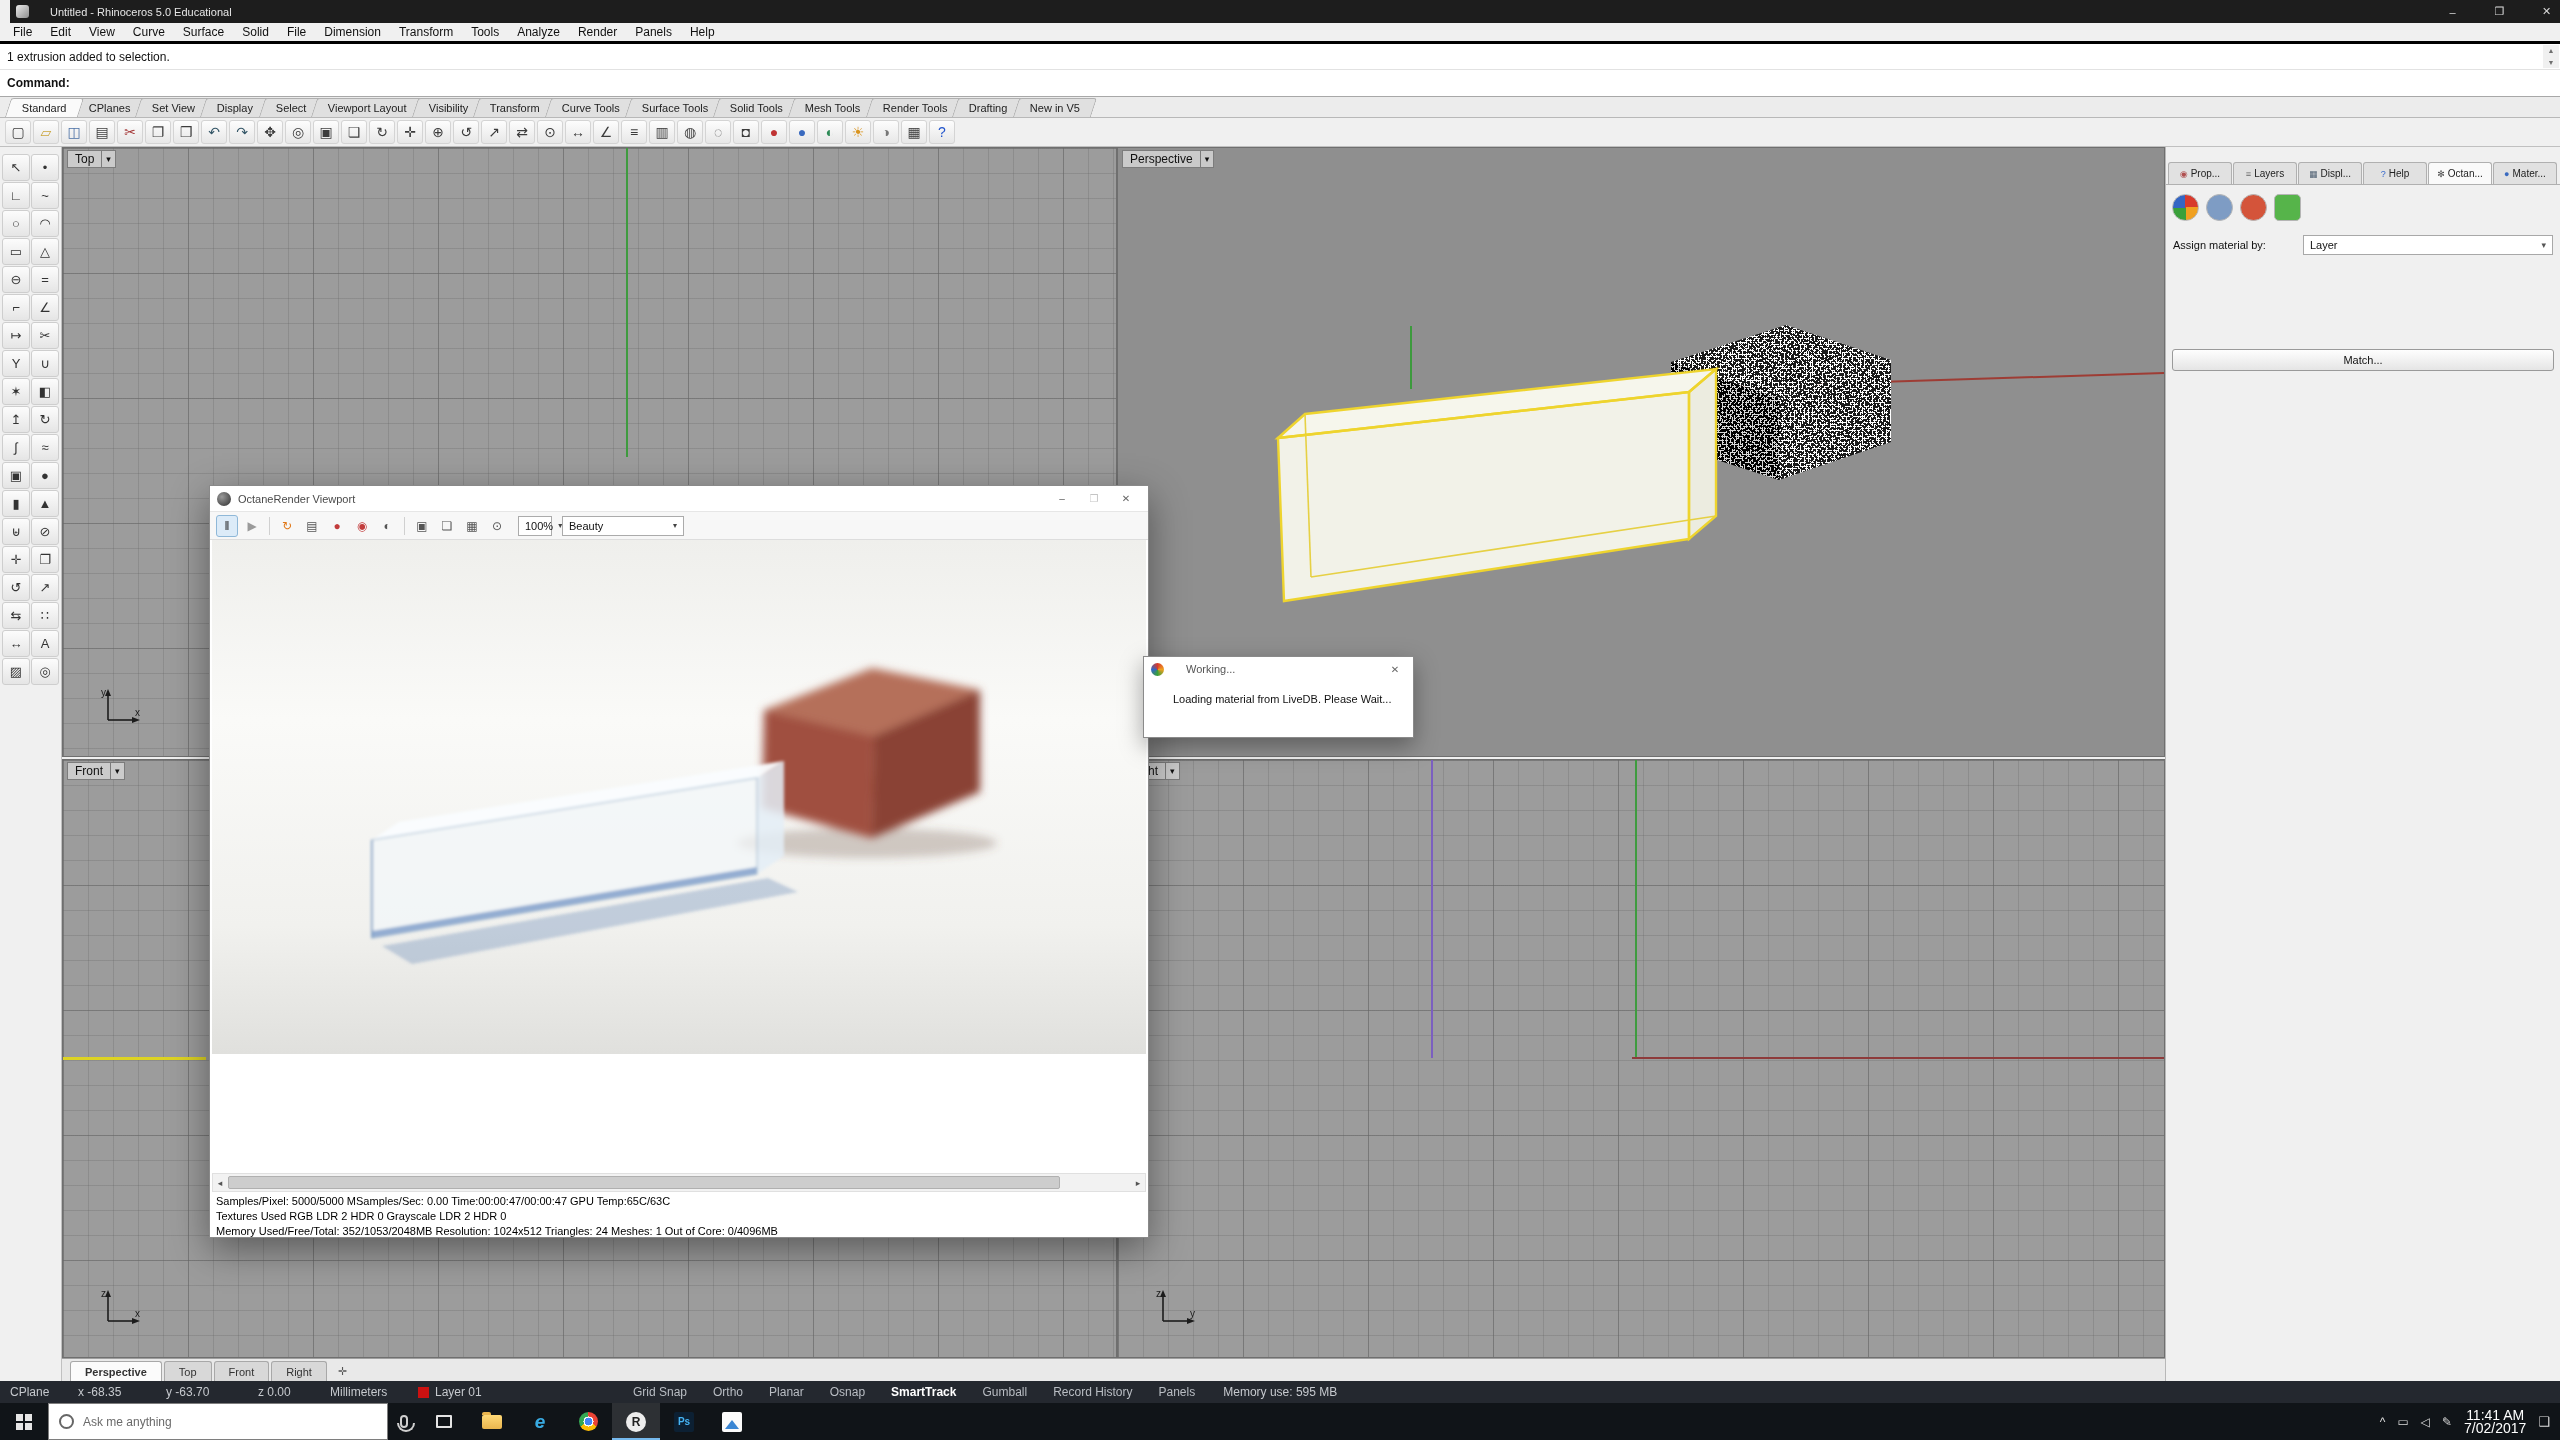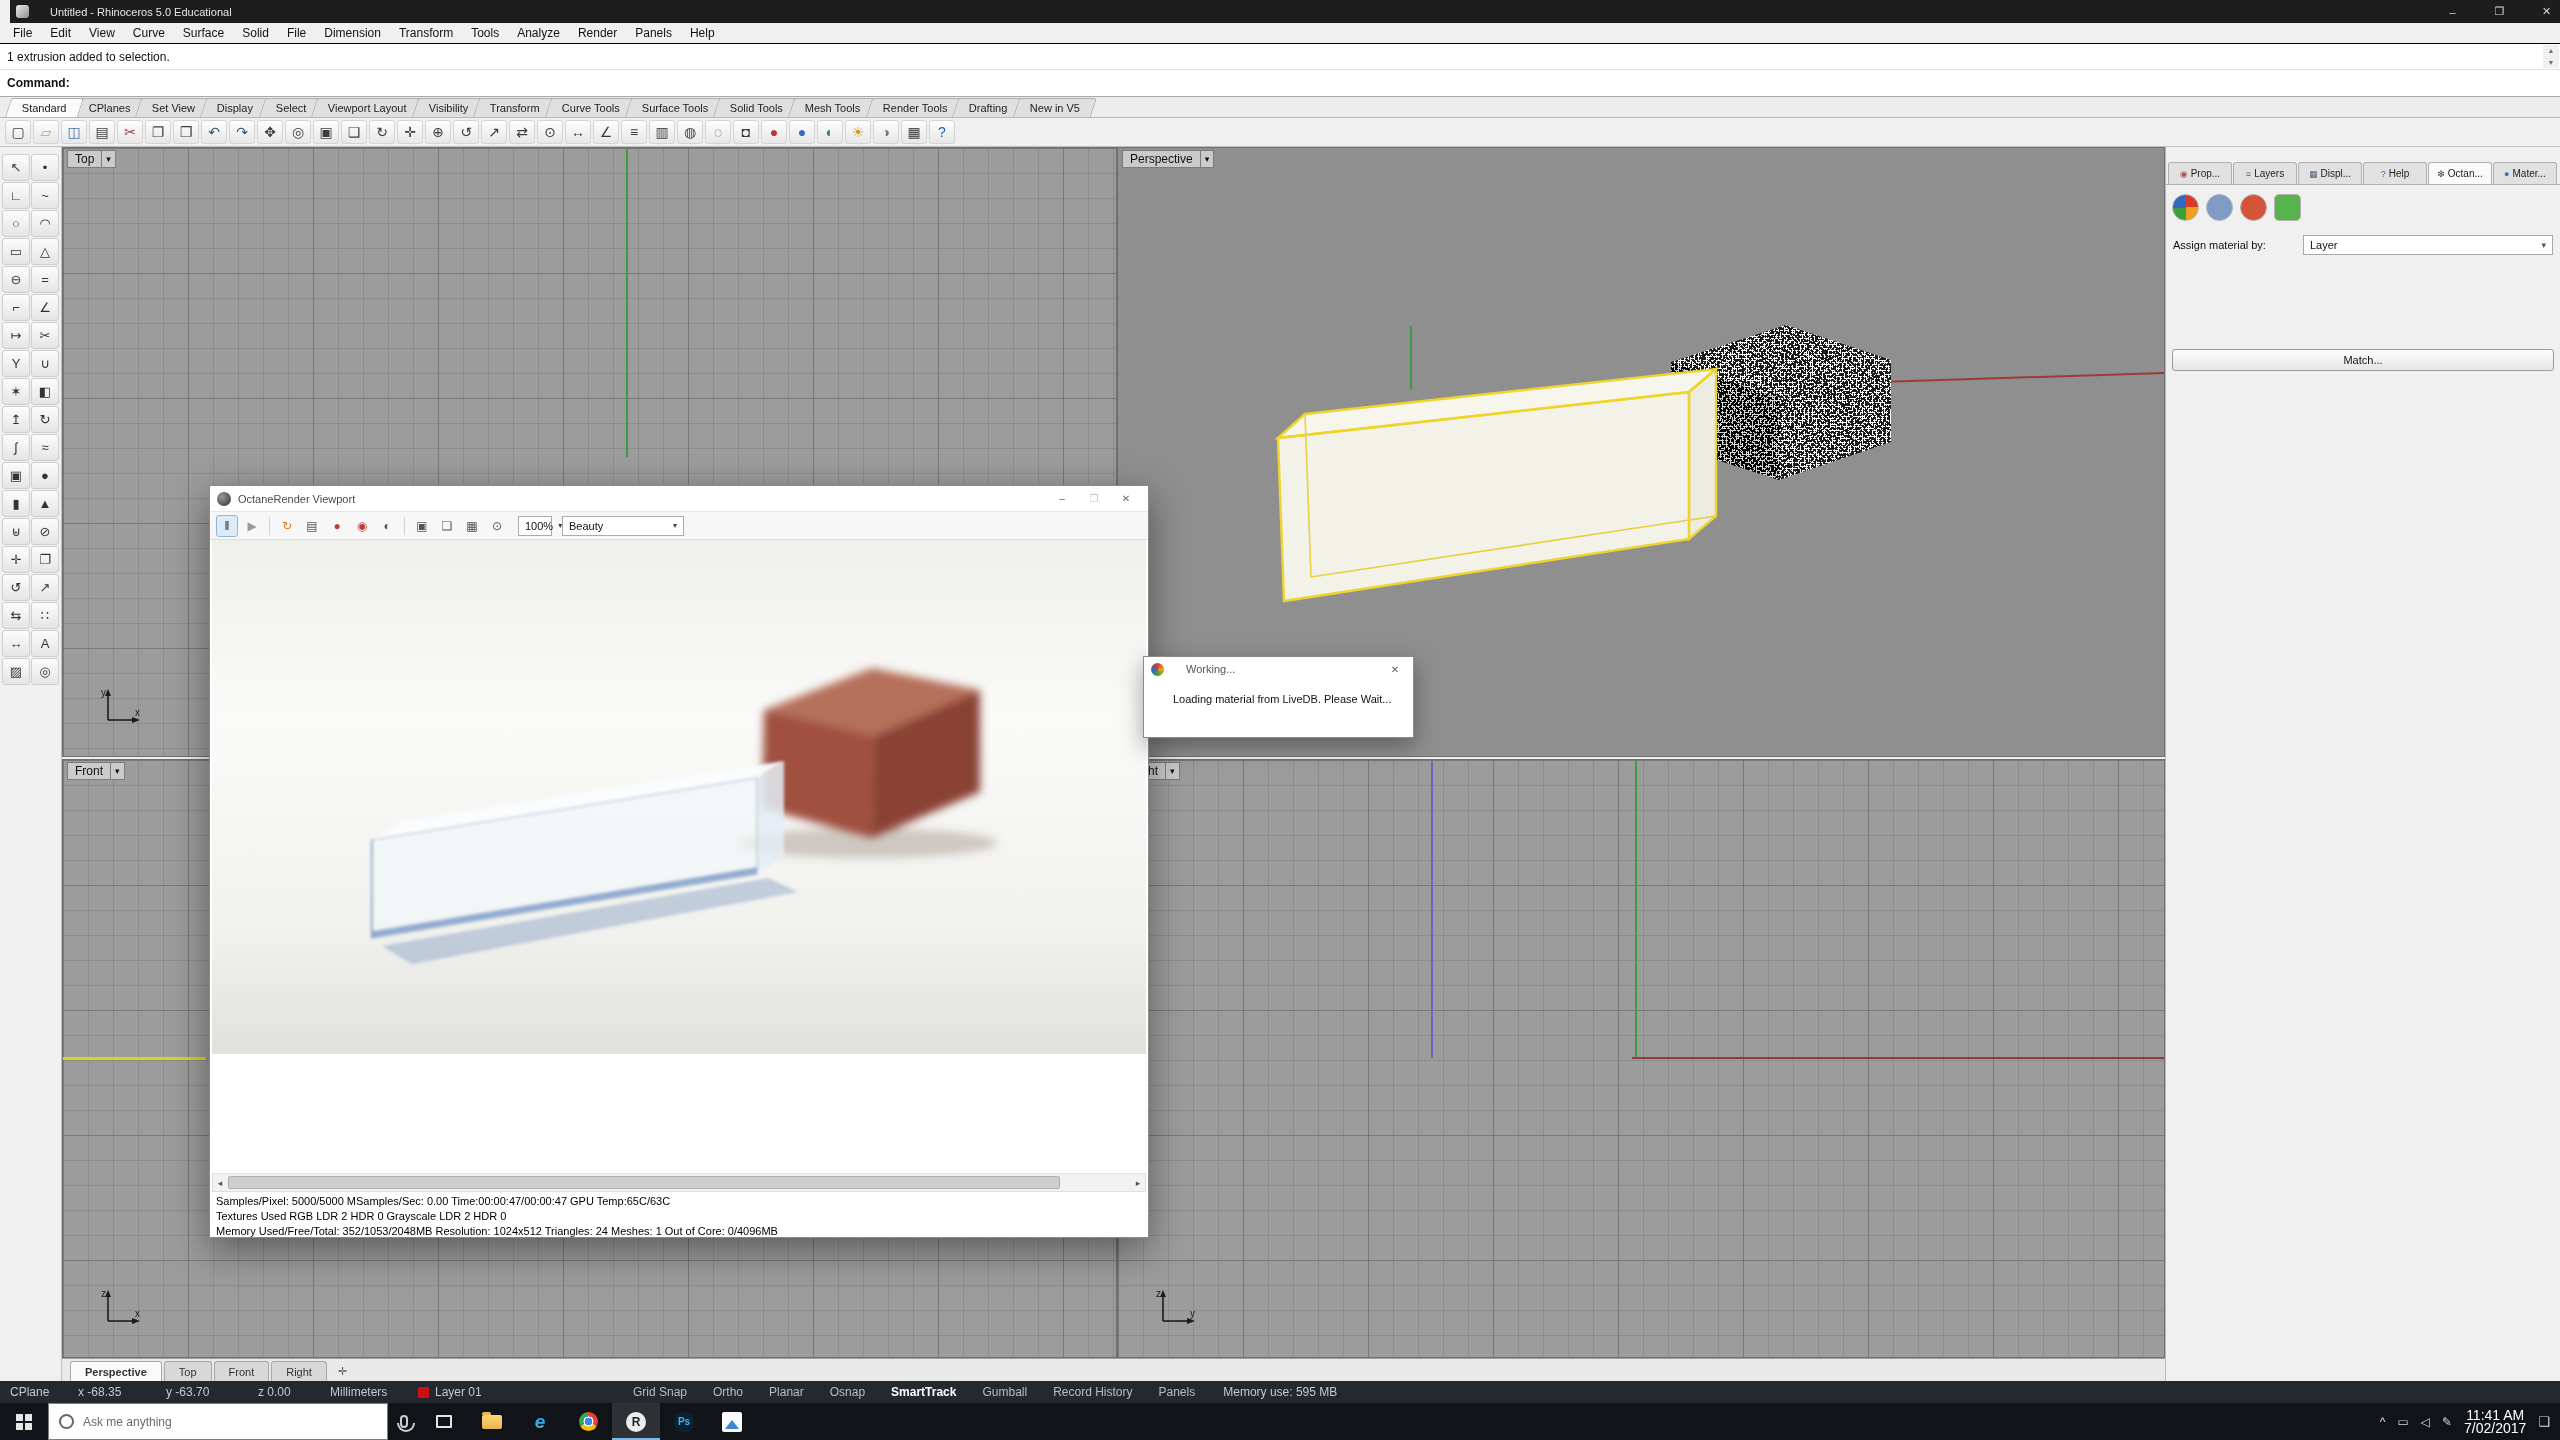--- a/index.html
+++ b/index.html
@@ -10,21 +10,21 @@
   }
   
   #titlebar { position:absolute; left:10px; top:0; width:2560px; height:23px; background:#1d1d1d;
     color:#e6e6e6; display:flex; align-items:center; padding-left:6px; gap:21px; z-index:50; }
   .app-ic { width:13px; height:13px; border-radius:3px; background:linear-gradient(135deg,#ececec,#8f8f8f); }
   #wtitle { font-size:11px; }
   #winbtns { margin-left:auto; display:flex; height:100%; }
   .wb { width:47px; display:flex; align-items:center; justify-content:center; font-size:11px; color:#d8d8d8; }
   
   #menubar { position:absolute; left:0; top:23px; width:2560px; height:21px; background:#f0f0f0;
-    display:flex; align-items:center; padding-left:4px; border-bottom:1px solid #000000; z-index:49; }
+    display:flex; align-items:center; padding-left:4px; border-bottom:3px solid #000000; z-index:49; }
   .menu-item { padding:0 9px; }
   
   #cmdhist { position:absolute; left:0; top:44px; width:2560px; height:26px; background:#fff;
     border-bottom:1px solid #e2e2e2; display:flex; align-items:center; padding-left:7px; }
   .vscroll { position:absolute; right:1px; top:1px; bottom:1px; width:16px; background:#f0f0f0;
     display:flex; flex-direction:column; justify-content:space-between; align-items:center;
     font-size:7px; color:#707070; padding:2px 0; }
   #cmdline { position:absolute; left:0; top:70px; width:2560px; height:27px; background:#fff;
     border-bottom:1px solid #a8a8a8; display:flex; align-items:center; padding-left:7px; gap:7px; }
   .cmd-label { font-weight:bold; }
@@ -170,21 +170,21 @@
   .ic-folder { width:20px; height:14px; background:linear-gradient(#ffd977,#eab54e); border-radius:2px; position:relative; }
   .ic-folder::before { content:""; position:absolute; top:-3px; left:0; width:9px; height:3px;
     background:#eab54e; border-radius:2px 2px 0 0; }
   .ic-edge { color:#39abe2; font-size:19px; font-weight:bold; font-style:italic; }
   .ic-chrome { width:19px; height:19px; border-radius:50%;
     background:radial-gradient(circle, #4285f4 0 29%, #fff 30% 37%, transparent 38%),
       conic-gradient(#ea4335 0 120deg, #fbbc05 120deg 240deg, #34a853 240deg); }
   .ic-rhino { width:20px; height:20px; border-radius:50%; background:#ededed; color:#222;
     font-weight:bold; font-size:12px; }
   .ic-ps { width:20px; height:20px; background:#0c2033; color:#45b4f5; font-size:10px; font-weight:bold;
-    border-radius:8px; }
+    border-radius:2px; }
   .ic-photos { width:20px; height:20px; background:#fbfbfb; border-radius:2px; position:relative; }
   .ic-photos::after { content:""; position:absolute; left:3px; bottom:3px; border-left:7px solid transparent;
     border-right:7px solid transparent; border-bottom:9px solid #3a86d4; }
   #tray { margin-left:auto; display:flex; align-items:center; padding-right:10px; }
   #tray-icons { display:flex; gap:12px; align-items:center; }
   .tray-ic { font-size:12px; color:#dcdcdc; }
   #clock { text-align:center; color:#fff; font-size:14px; line-height:13px; margin:0 12px; }
   #action-ic { color:#dcdcdc; font-size:13px; }
 </style>
 </head>

